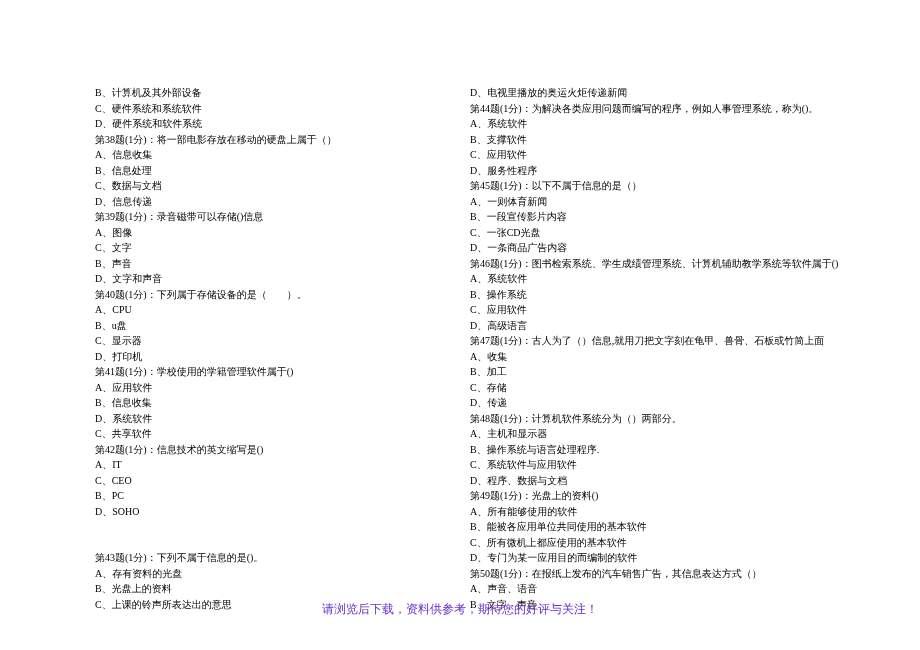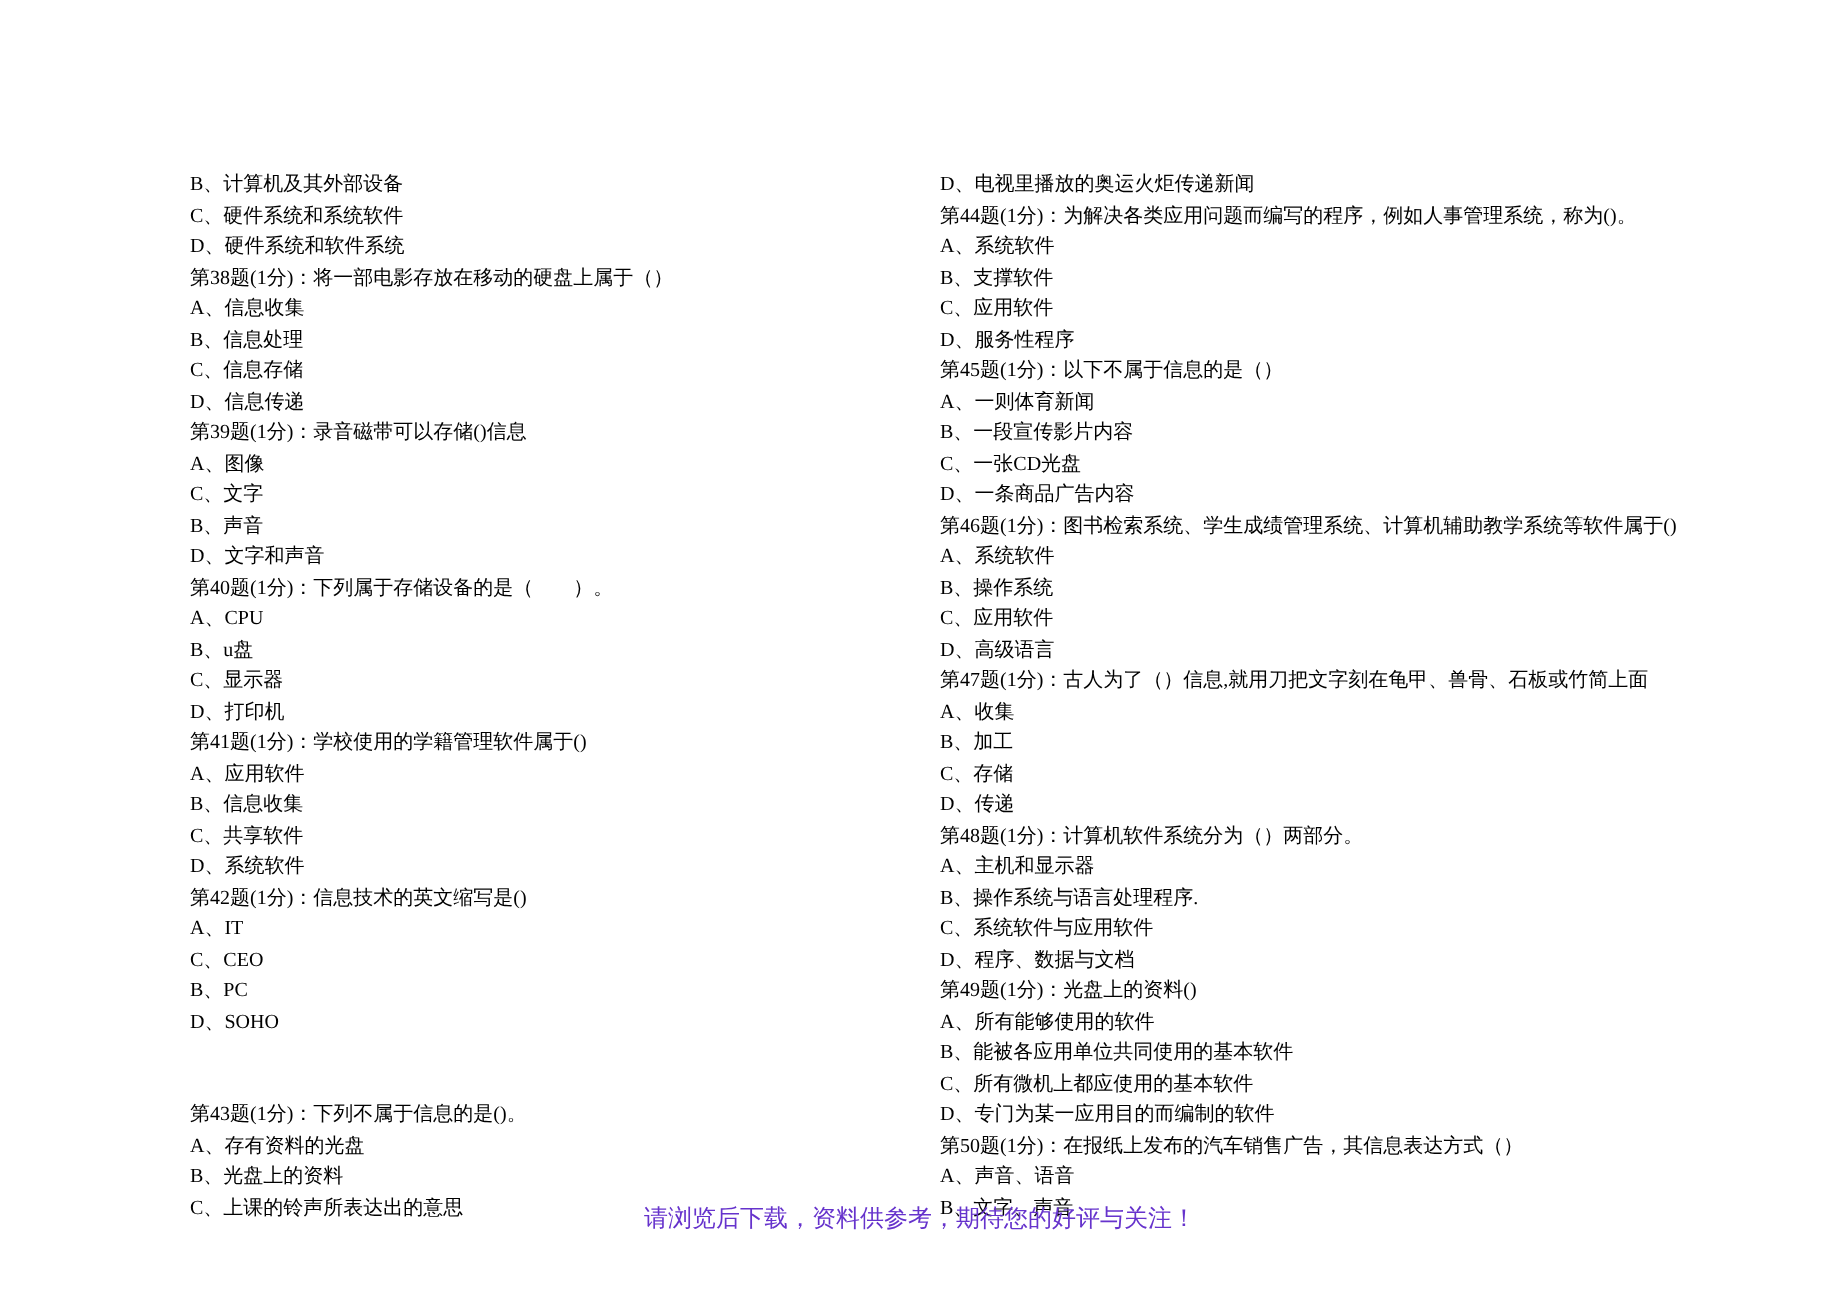--- a/index.html
+++ b/index.html
@@ -45,37 +45,37 @@
 <body>
 
 <div class="columns">
   <div class="col" id="col0">
       <p>B、计算机及其外部设备</p>
       <p>C、硬件系统和系统软件</p>
       <p>D、硬件系统和软件系统</p>
       <p>第38题(1分)：将一部电影存放在移动的硬盘上属于（）</p>
       <p>A、信息收集</p>
       <p>B、信息处理</p>
-      <p>C、信息存储</p>
+      <p>C、数据与文档</p>
       <p>D、信息传递</p>
       <p>第39题(1分)：录音磁带可以存储()信息</p>
       <p>A、图像</p>
       <p>C、文字</p>
       <p>B、声音</p>
       <p>D、文字和声音</p>
       <p>第40题(1分)：下列属于存储设备的是（　　）。</p>
       <p>A、CPU</p>
       <p>B、u盘</p>
       <p>C、显示器</p>
       <p>D、打印机</p>
       <p>第41题(1分)：学校使用的学籍管理软件属于()</p>
       <p>A、应用软件</p>
       <p>B、信息收集</p>
+      <p>D、系统软件</p>
       <p>C、共享软件</p>
-      <p>D、系统软件</p>
       <p>第42题(1分)：信息技术的英文缩写是()</p>
       <p>A、IT</p>
       <p>C、CEO</p>
       <p>B、PC</p>
       <p>D、SOHO</p>
       <div class="blank-line"></div>
       <div class="blank-line"></div>
       <p>第43题(1分)：下列不属于信息的是()。</p>
       <p>A、存有资料的光盘</p>
       <p>B、光盘上的资料</p>

